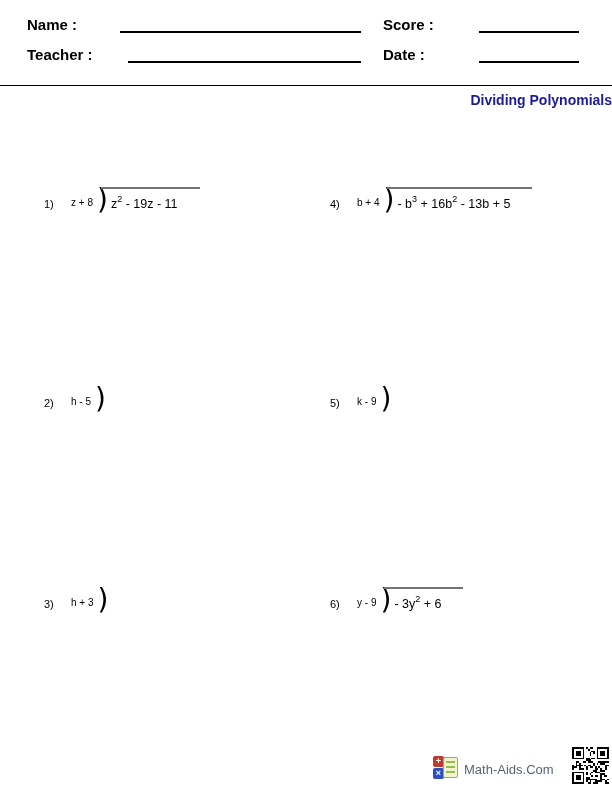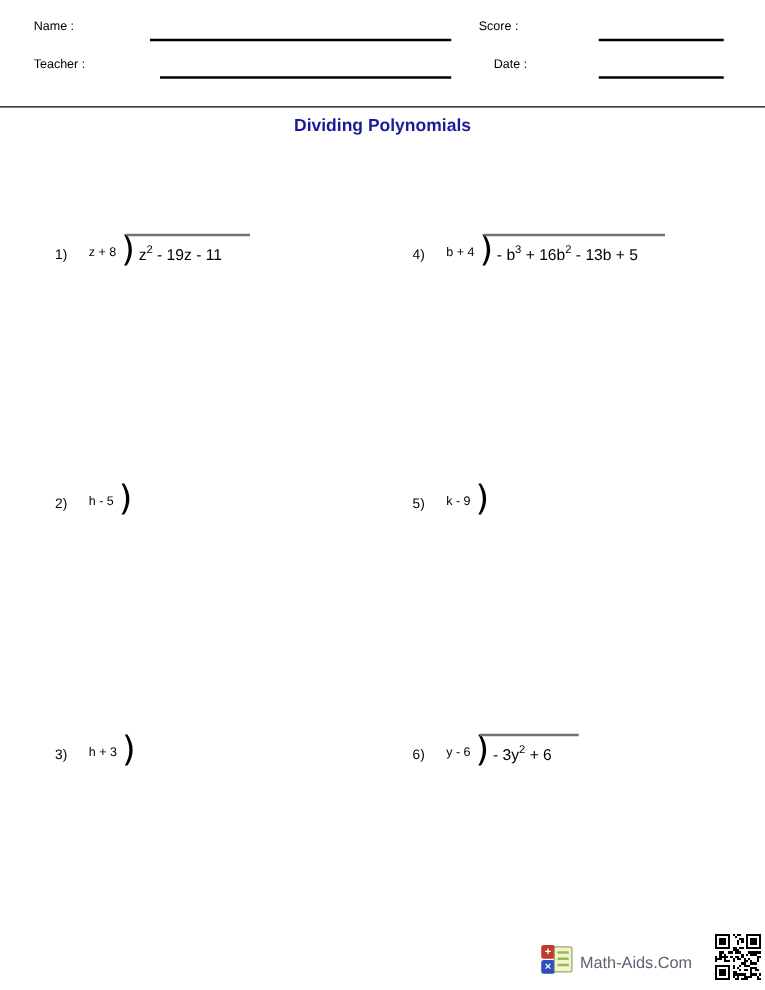--- a/index.html
+++ b/index.html
@@ -2,33 +2,33 @@
 <html style="--title: #1b1b9a; --brand-text: #5a6470;"><head>
 <meta charset="utf-8">
 <style>
   * { margin:0; padding:0; box-sizing:border-box; }
   html,body { background:#ffffff; }
   .page {
     position:relative; width:612px; height:792px; background:#ffffff;
     font-family:"Liberation Sans", sans-serif; color:#000; overflow:hidden;
   }
   
-  .hdr-label { position:absolute; font-size:10px; font-weight:normal; }
+  .hdr-label { position:absolute; font-size:15px; font-weight:bold; }
   .lbl-name    { left:27px;  top:16px; }
   .lbl-score   { left:383px; top:16px; }
   .lbl-teacher { left:27px;  top:46px; }
-  .lbl-date    { left:395px; top:46px; }
+  .lbl-date    { left:383px; top:46px; }
   .blank { position:absolute; height:14px; border-bottom:2px solid #000; }
   .blank-name    { left:120px; top:19px; width:241px; }
   .blank-score   { left:479px; top:19px; width:100px; }
   .blank-teacher { left:128px; top:49px; width:233px; }
   .blank-date    { left:479px; top:49px; width:100px; }
   .divider { position:absolute; left:0; top:85px; width:612px; border-top:1.5px solid #000; }
   .title {
-    position:absolute; left:0; top:92px; width:612px; text-align:center;
+    position:absolute; left:0; top:92px; width:612px; text-align:right;
     font-size:14px; font-weight:bold; color:var(--title,#1b1b9a);
   }
   .instructions { position:absolute; left:59px; top:129px; font-size:11.5px; font-weight:bold; }
   
   .problem { position:absolute; display:flex; align-items:flex-start; white-space:pre; }
   .p1 { left:44px;  top:187px; }
   .p2 { left:44px;  top:386px; }
   .p3 { left:44px;  top:587px; }
   .p4 { left:330px; top:187px; }
   .p5 { left:330px; top:386px; }
@@ -93,21 +93,21 @@
     <span class="paren">)</span>
     <span class="dividend">- b<sup>3</sup> + 16b<sup>2</sup> - 13b + 5</span>
   </div>
   <div class="problem p5">
     <span class="pnum">5)</span>
     <span class="divisor">k - 9</span>
     <span class="paren">)</span>
   </div>
   <div class="problem p6">
     <span class="pnum">6)</span>
-    <span class="divisor">y - 6</span>
+    <span class="divisor">y - 9</span>
     <span class="paren">)</span>
     <span class="dividend">- 3y<sup>2</sup> + 6</span>
   </div>
 
   <span class="ma-icon">
     <span class="ma-sq ma-plus">+</span>
     <span class="ma-sq ma-times">×</span>
     <span class="ma-pad">
       <span class="ma-line"></span>
         <span class="ma-line"></span>

